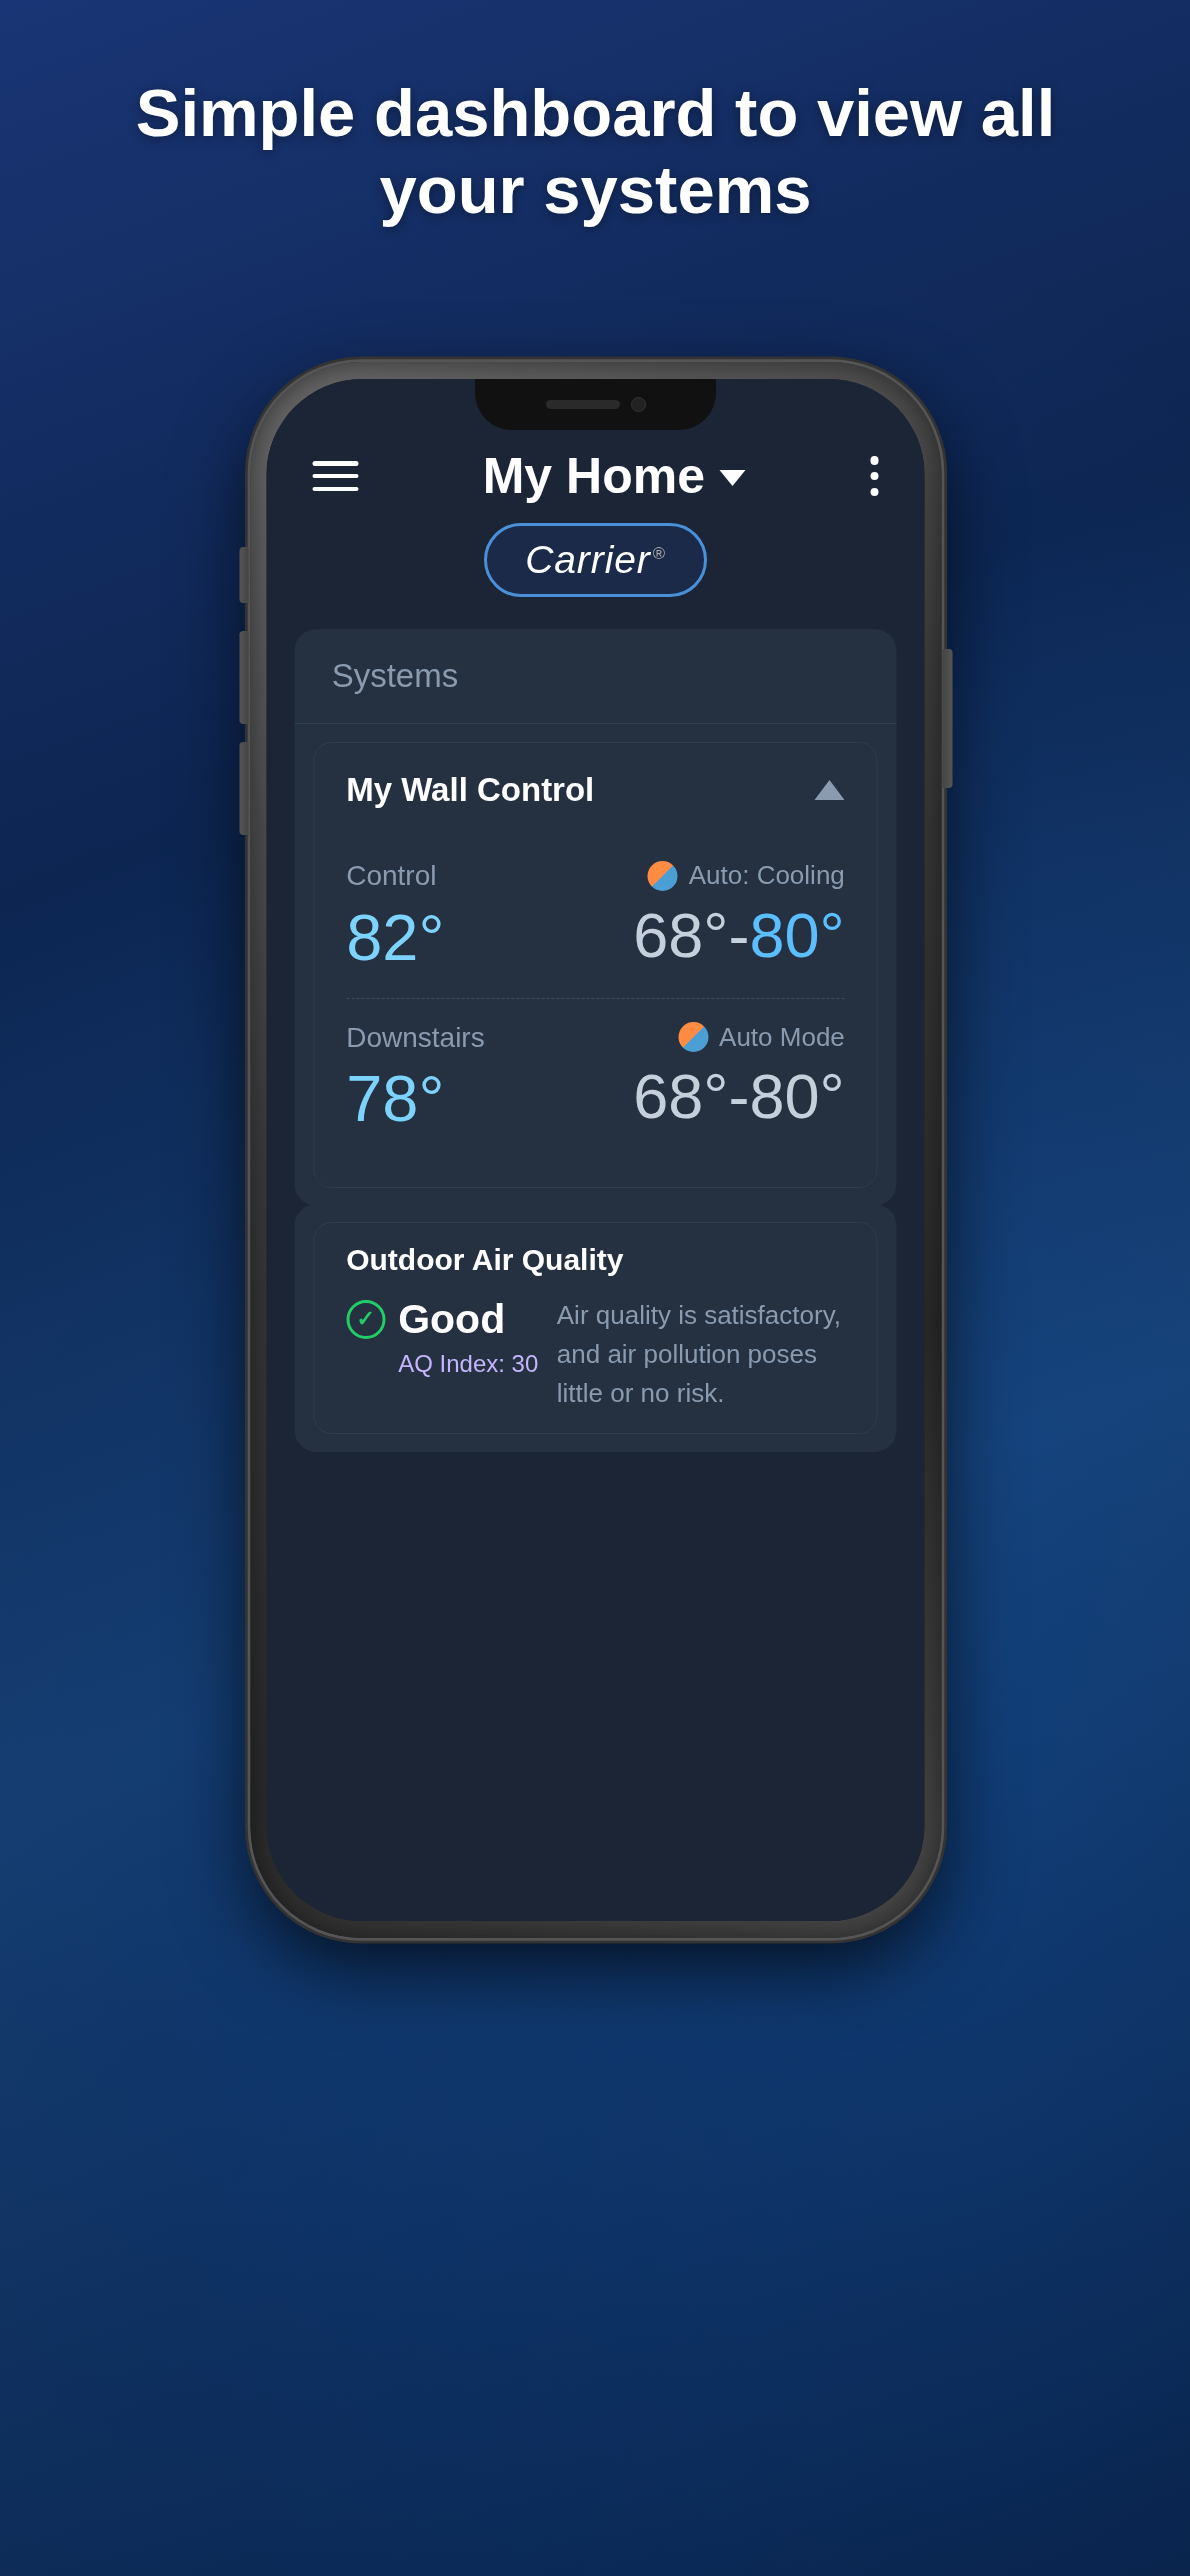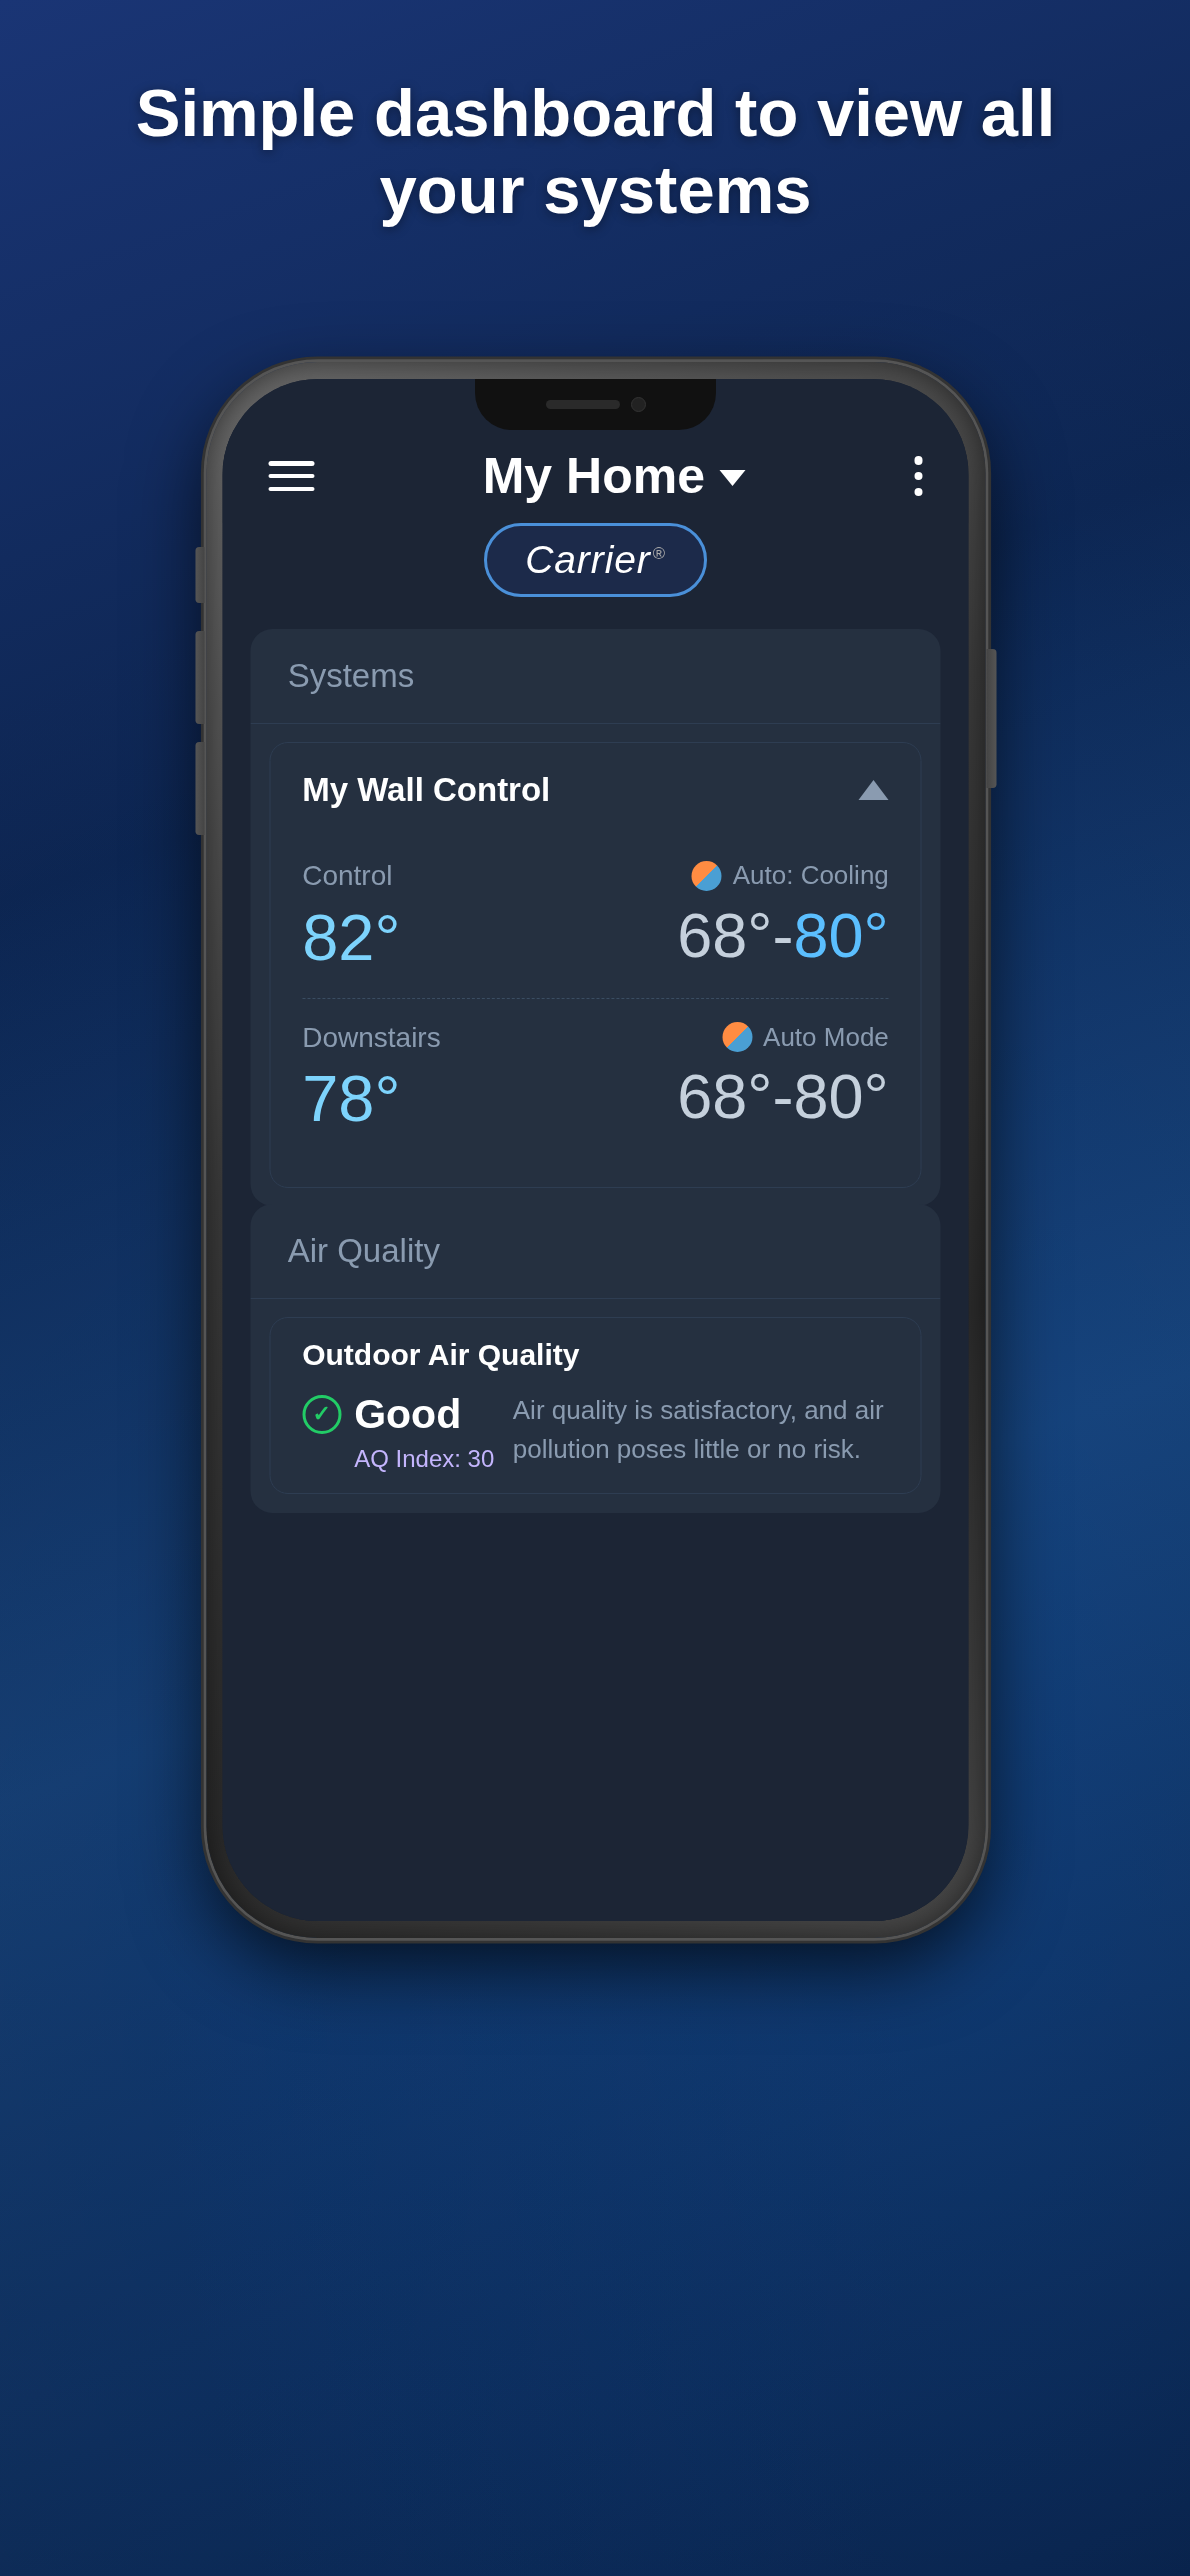--- a/index.html
+++ b/index.html
@@ -42,21 +42,21 @@
       z-index: 2;
       text-shadow: 0 1.9px 11px rgba(0,0,0,0.4);
     }
 
     
     .phone-frame {
       position: absolute;
       top: 362px;
       left: 50%;
       transform: translateX(-50%);
-      width: 779px;
+      width: 691px;
       height: 1576px;
       z-index: 3;
     }
 
     .phone-outer {
       position: relative;
       width: 100%;
       height: 100%;
       background: linear-gradient(145deg, #6a6a6a 0%, #3a3a3a 40%, #2a2a2a 70%, #4a4a4a 100%);
       border-radius: 111px;
@@ -541,21 +541,20 @@
                 </div>
                 <div class="zone-set-temp">
                   <span class="temp-cool">68°</span><span class="temp-cool">-</span><span class="temp-cool">80°</span>
                 </div>
               </div>
             </div>
           </div>
         </div>
 
         <div class="air-quality-section">
-          <div class="air-quality-header">Air Quality</div>
 
           <div class="air-quality-card">
             <div class="outdoor-label">Outdoor Air Quality</div>
             <div class="air-quality-row">
               <div class="aq-left">
                 <div class="aq-good-wrap">
                   <div class="check-circle-icon">
                     <span class="check-mark">✓</span>
                   </div>
                   <span class="aq-good-text">Good</span>

